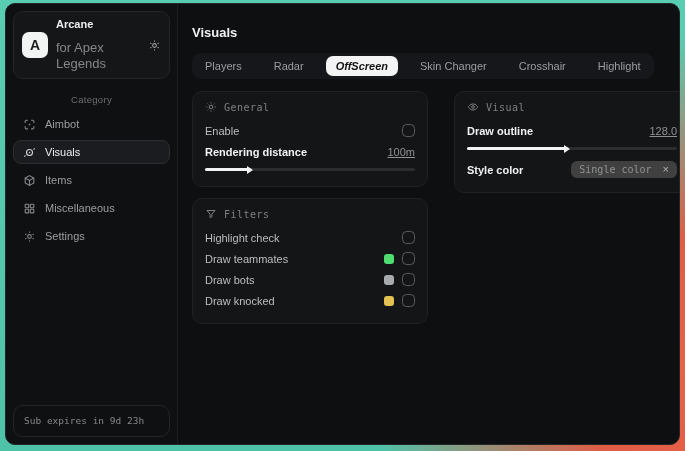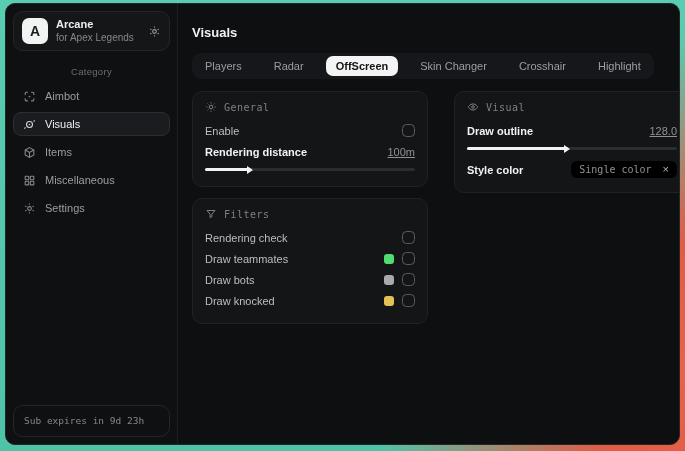--- a/index.html
+++ b/index.html
@@ -18,42 +18,42 @@
   }
   
   .sidebar{ width:172px; flex:none; display:flex; flex-direction:column;
     background:#0f1012; border-right:1px solid #1c1e20; }
   .logo-card{ margin:7px 7px 0; border:1px solid #242629; background:#141618;
     border-radius:10px; padding:6px 8px; display:flex; align-items:center; gap:8px; }
   .logo{ width:26px; height:26px; background:#f2f3f3; color:#1c1d1e; border-radius:7px;
     display:grid; place-items:center; font-weight:bold; font-size:14px; flex:none; }
   .app-meta{ line-height:1.25; }
   .app-name{ font-size:11px; font-weight:bold; color:#ededee; }
-  .app-sub{ font-size:10px; color:#85888b; }
+  .app-sub{ font-size:13px; color:#85888b;margin-top:8px; }
   .hdr-gear{ margin-left:auto; color:#9a9da0; display:flex; }
   .category{ margin:15px 15px 5px; font-size:9.5px; color:#6b6e71; letter-spacing:.3px;text-align:center; }
   nav{ display:flex; flex-direction:column; gap:4px; margin:2px 7px; }
   .nav-item{ height:24px; padding:0 9px; border-radius:8px; display:flex; align-items:center;
     gap:9px; color:#9b9ea1; font-size:11px; border:1px solid transparent; cursor:pointer; }
   .nav-item .nav-icon{ display:flex; color:#85888b; }
   .nav-item.selected{ background:#1a1c1f; border-color:#2c2e31; color:#ecedee; }
   .nav-item.selected .nav-icon{ color:#d6d7d8; }
   .side-spacer{ flex:1; }
   .footer-card{ margin:7px; border:1px solid #242629; border-radius:10px; padding:7px 10px;
     font-family:"DejaVu Sans Mono", monospace; font-size:9.5px; line-height:1.65; }
   .footer-line1{ color:#84878a; }
   .footer-line2{ color:#c7c9cb; }
   
   main{ flex:1; padding:14px 14px 0; }
   .page-title{ font-size:13px; font-weight:bold; color:#f0f1f1; margin:7px 0 13px; }
   .tabbar{ display:inline-flex; align-items:center; background:#15171a; border-radius:9px;
     padding:3px; gap:12px; }
   .tab{ padding:4px 10px; font-size:11px; color:#9b9ea1; border-radius:7px; cursor:pointer;
     white-space:nowrap; }
-  .tab.selected{ background:#f4f4f4; color:#141414; font-weight:bold; }
+  .tab.selected{ background:#f4f4f4; color:#141414; font-weight:bold;font-style:italic; }
   .panels{ margin-top:12px; display:flex; gap:26px; align-items:flex-start; }
   .pcol{ width:236px; display:flex; flex-direction:column; gap:11px; }
   .panel{ background:#131517; border:1px solid #202225; border-radius:10px;
     padding:9px 12px 12px; }
   .phead{ display:flex; align-items:center; gap:7px; color:#7e8184;
     font-family:"DejaVu Sans Mono", monospace; font-size:10px; letter-spacing:.5px;
     margin-bottom:7px; }
   .row{ display:flex; align-items:center; justify-content:space-between; min-height:21px; }
   .lbl{ font-size:11px; color:#bcbec0; }
   .lbl.strong{ color:#f2f2f2; font-weight:bold; }
@@ -63,21 +63,21 @@
   .rgt{ display:flex; align-items:center; gap:8px; }
   .swatch{ width:10px; height:10px; border-radius:3px; flex:none; cursor:pointer; }
   .slider{ position:relative; height:9px; margin-top:3px; cursor:pointer; }
   .slider-track{ position:absolute; top:3px; left:0; right:0; height:3px;
     background:#2b2d30; border-radius:2px; }
   .slider-fill{ position:absolute; top:3px; left:0; height:3px; background:#f2f3f3;
     border-radius:2px; }
   .slider-thumb{ position:absolute; right:-2px; top:50%; transform:translateY(-50%);
     width:0; height:0; border-left:6px solid #f2f3f3;
     border-top:4px solid transparent; border-bottom:4px solid transparent; }
-  .select{ display:flex; align-items:center; gap:11px; background:#000000; border-radius:6px;
+  .select{ display:flex; align-items:center; gap:11px; background:#404040; border-radius:6px;
     padding:3px 8px; cursor:pointer; }
   .select-val{ font-family:"DejaVu Sans Mono", monospace; font-size:10px; color:#8f9294; }
   .select-x{ font-size:11px; color:#b2b4b6; line-height:1; cursor:pointer; }
   svg{ display:block; }
 </style>
 </head>
 <body>
 
 <div class="window">
 
@@ -200,21 +200,21 @@
         <section class="panel">
           <div class="phead">
             <span>
               <svg width="12" height="12" viewBox="0 0 24 24" fill="none" stroke="currentColor" stroke-width="2">
                   <path d="M4 5h16l-6.2 7.2v5.2l-3.6 1.8v-7L4 5z"></path>
                 </svg>
             </span>
             <span>Filters</span>
           </div>
           <div class="row">
-            <span class="lbl">Rendering check</span>
+            <span class="lbl">Highlight check</span>
             <span class="rgt">
               <span class="checkbox"></span>
             </span>
           </div>
           <div class="row">
             <span class="lbl">Draw teammates</span>
             <span class="rgt">
               <span class="swatch" style="background: rgb(79, 221, 114);"></span>
               <span class="checkbox"></span>
             </span>

